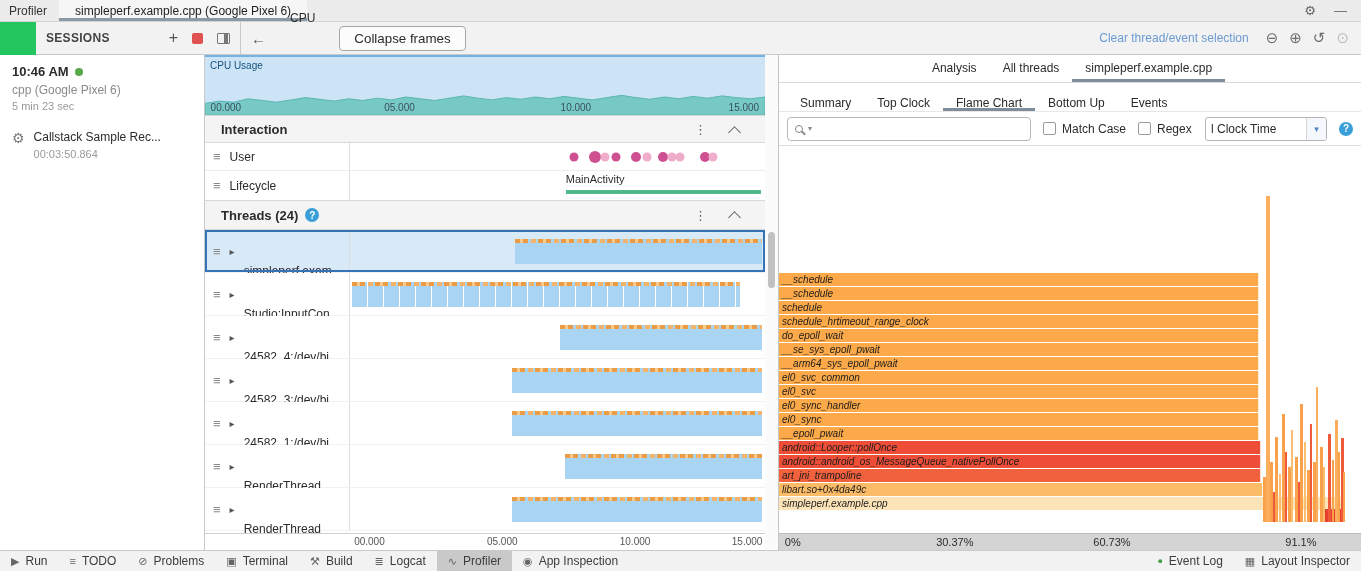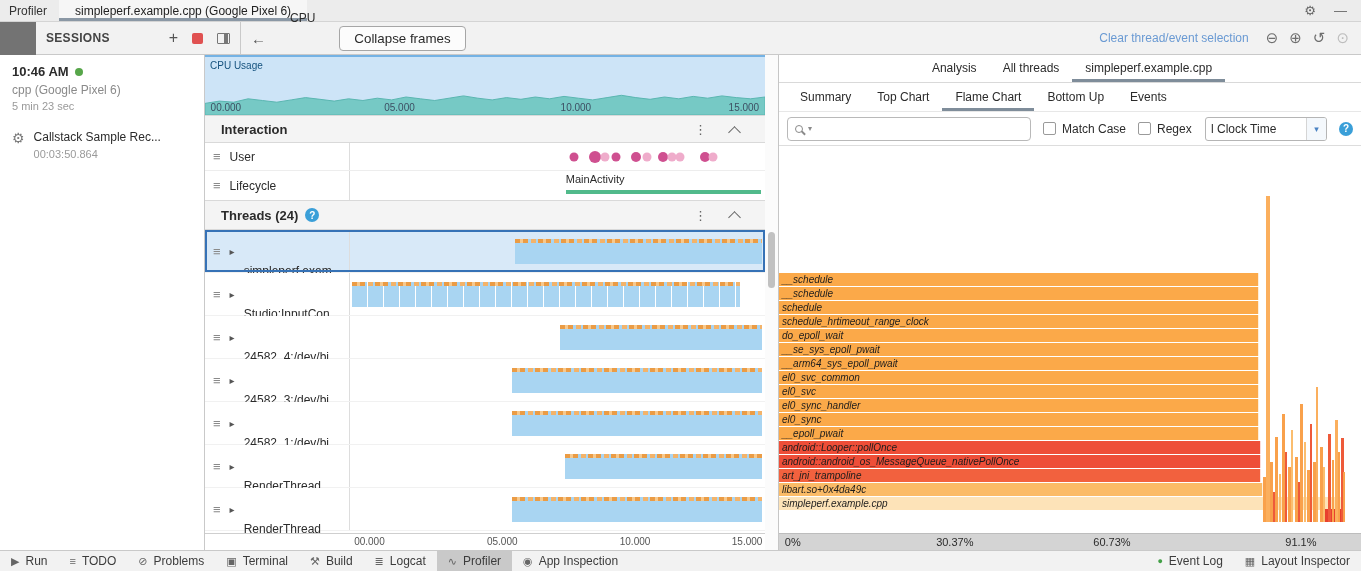--- a/index.html
+++ b/index.html
@@ -1,18 +1,18 @@
 <!DOCTYPE html>
 <html><head>
 <meta charset="utf-8">
 <style>
   * { margin:0; padding:0; box-sizing:border-box; }
   html,body { width:1361px; height:571px; overflow:hidden; }
   body { font-family:"Liberation Sans","DejaVu Sans",sans-serif; font-size:12px; color:#2b2b2b; background:#f2f2f2; }
-  .app { position:relative; width:1361px; height:571px; background:#737373; }
+  .app { position:relative; width:1361px; height:571px; background:#22c55e; }
 
   
   .titlebar { position:absolute; top:0; left:0; right:0; height:22px; background:#ececec; border-bottom:1px solid #d4d4d4; display:flex; align-items:stretch; }
   .app-label { padding:4px 12px 0 9px; color:#333; }
   .win-tab { position:relative; padding:4px 16px 0; color:#222; background:#f6f6f6; }
   .win-tab::after { content:""; position:absolute; left:0; right:0; bottom:0; height:3px; background:#8b98a5; }
   .titlebar-icons { margin-left:auto; display:flex; align-items:center; gap:18px; padding-right:14px; color:#666; font-size:13px; }
 
   
   .toolbar { position:absolute; top:22px; left:0; right:0; height:33px; border-bottom:1px solid #c9c9c9; display:flex; background:#f2f2f2;margin-left:36px; }
@@ -80,21 +80,21 @@
   
   .v-scroll { position:absolute; left:765px; top:55px; width:13px; bottom:21px; background:#fbfbfb; }
   .v-thumb { position:absolute; left:3px; width:7px; top:177px; height:56px; background:#c1c1c1; border-radius:4px; }
 
   
   .analysis { position:absolute; left:778px; right:0; top:55px; bottom:21px; background:#fff; border-left:1px solid #c6c6c6; }
   .atabs { position:absolute; top:0; left:0; right:0; height:28px; border-bottom:1px solid #d9d9d9; display:flex; padding-left:4px;justify-content:center; }
   .atab { position:relative; padding:6px 13px 0; }
   .atab.active::after, .subtab.active::after { content:""; position:absolute; left:0; right:0; bottom:0; height:3px; background:#7f8d9a; }
   .subtabs { position:absolute; top:28px; left:0; right:0; height:29px; display:flex; padding-left:8px; border-bottom:1px solid #e7e7e7; }
-  .subtab { position:relative; padding:7px 13px 0; }
+  .subtab { position:relative; padding:7px 13px 0;margin-top:6px; }
   .search-row { position:absolute; top:57px; left:0; right:0; height:33px; display:flex; align-items:center; padding:0 8px; gap:12px; }
   .search-box { width:244px; height:24px; border:1px solid #b9b9b9; border-radius:4px; background:#fff; display:flex; align-items:center; padding:0 7px; gap:5px; }
   .mag { width:8px; height:8px; border:1.5px solid #8a8a8a; border-radius:50%; position:relative; flex:none; }
   .mag::after { content:""; position:absolute; width:5px; height:1.5px; background:#8a8a8a; transform:rotate(45deg); right:-4px; bottom:-1.5px; }
   .search-caret { color:#8a8a8a; font-size:8px; }
   .search-input { border:none; outline:none; flex:1; font:inherit; min-width:0; }
   .cb-label { display:flex; align-items:center; gap:6px; }
   .cb { width:13px; height:13px; border:1px solid #9a9a9a; border-radius:2px; background:#fff; flex:none; }
   .clock-dd { width:122px; height:24px; border:1px solid #b5b5b5; border-radius:3px; display:flex; align-items:center; background:#fff; overflow:hidden; margin-left:auto; }
   .clock-dd .val { flex:1; padding-left:5px; white-space:nowrap; overflow:hidden; }
@@ -318,21 +318,21 @@
   </div>
 
   <div class="analysis">
     <div class="atabs">
         <div class="atab">Analysis</div>
         <div class="atab">All threads</div>
         <div class="atab active">simpleperf.example.cpp</div>
       </div>
     <div class="subtabs">
         <div class="subtab">Summary</div>
-        <div class="subtab">Top Chart</div>
+        <div class="subtab">Top Clock</div>
         <div class="subtab active">Flame Chart</div>
         <div class="subtab">Bottom Up</div>
         <div class="subtab">Events</div>
       </div>
 
     <div class="search-row">
       <div class="search-box">
         <span class="mag"></span>
         <span class="search-caret">▾</span>
         <input class="search-input" placeholder="" style="">

